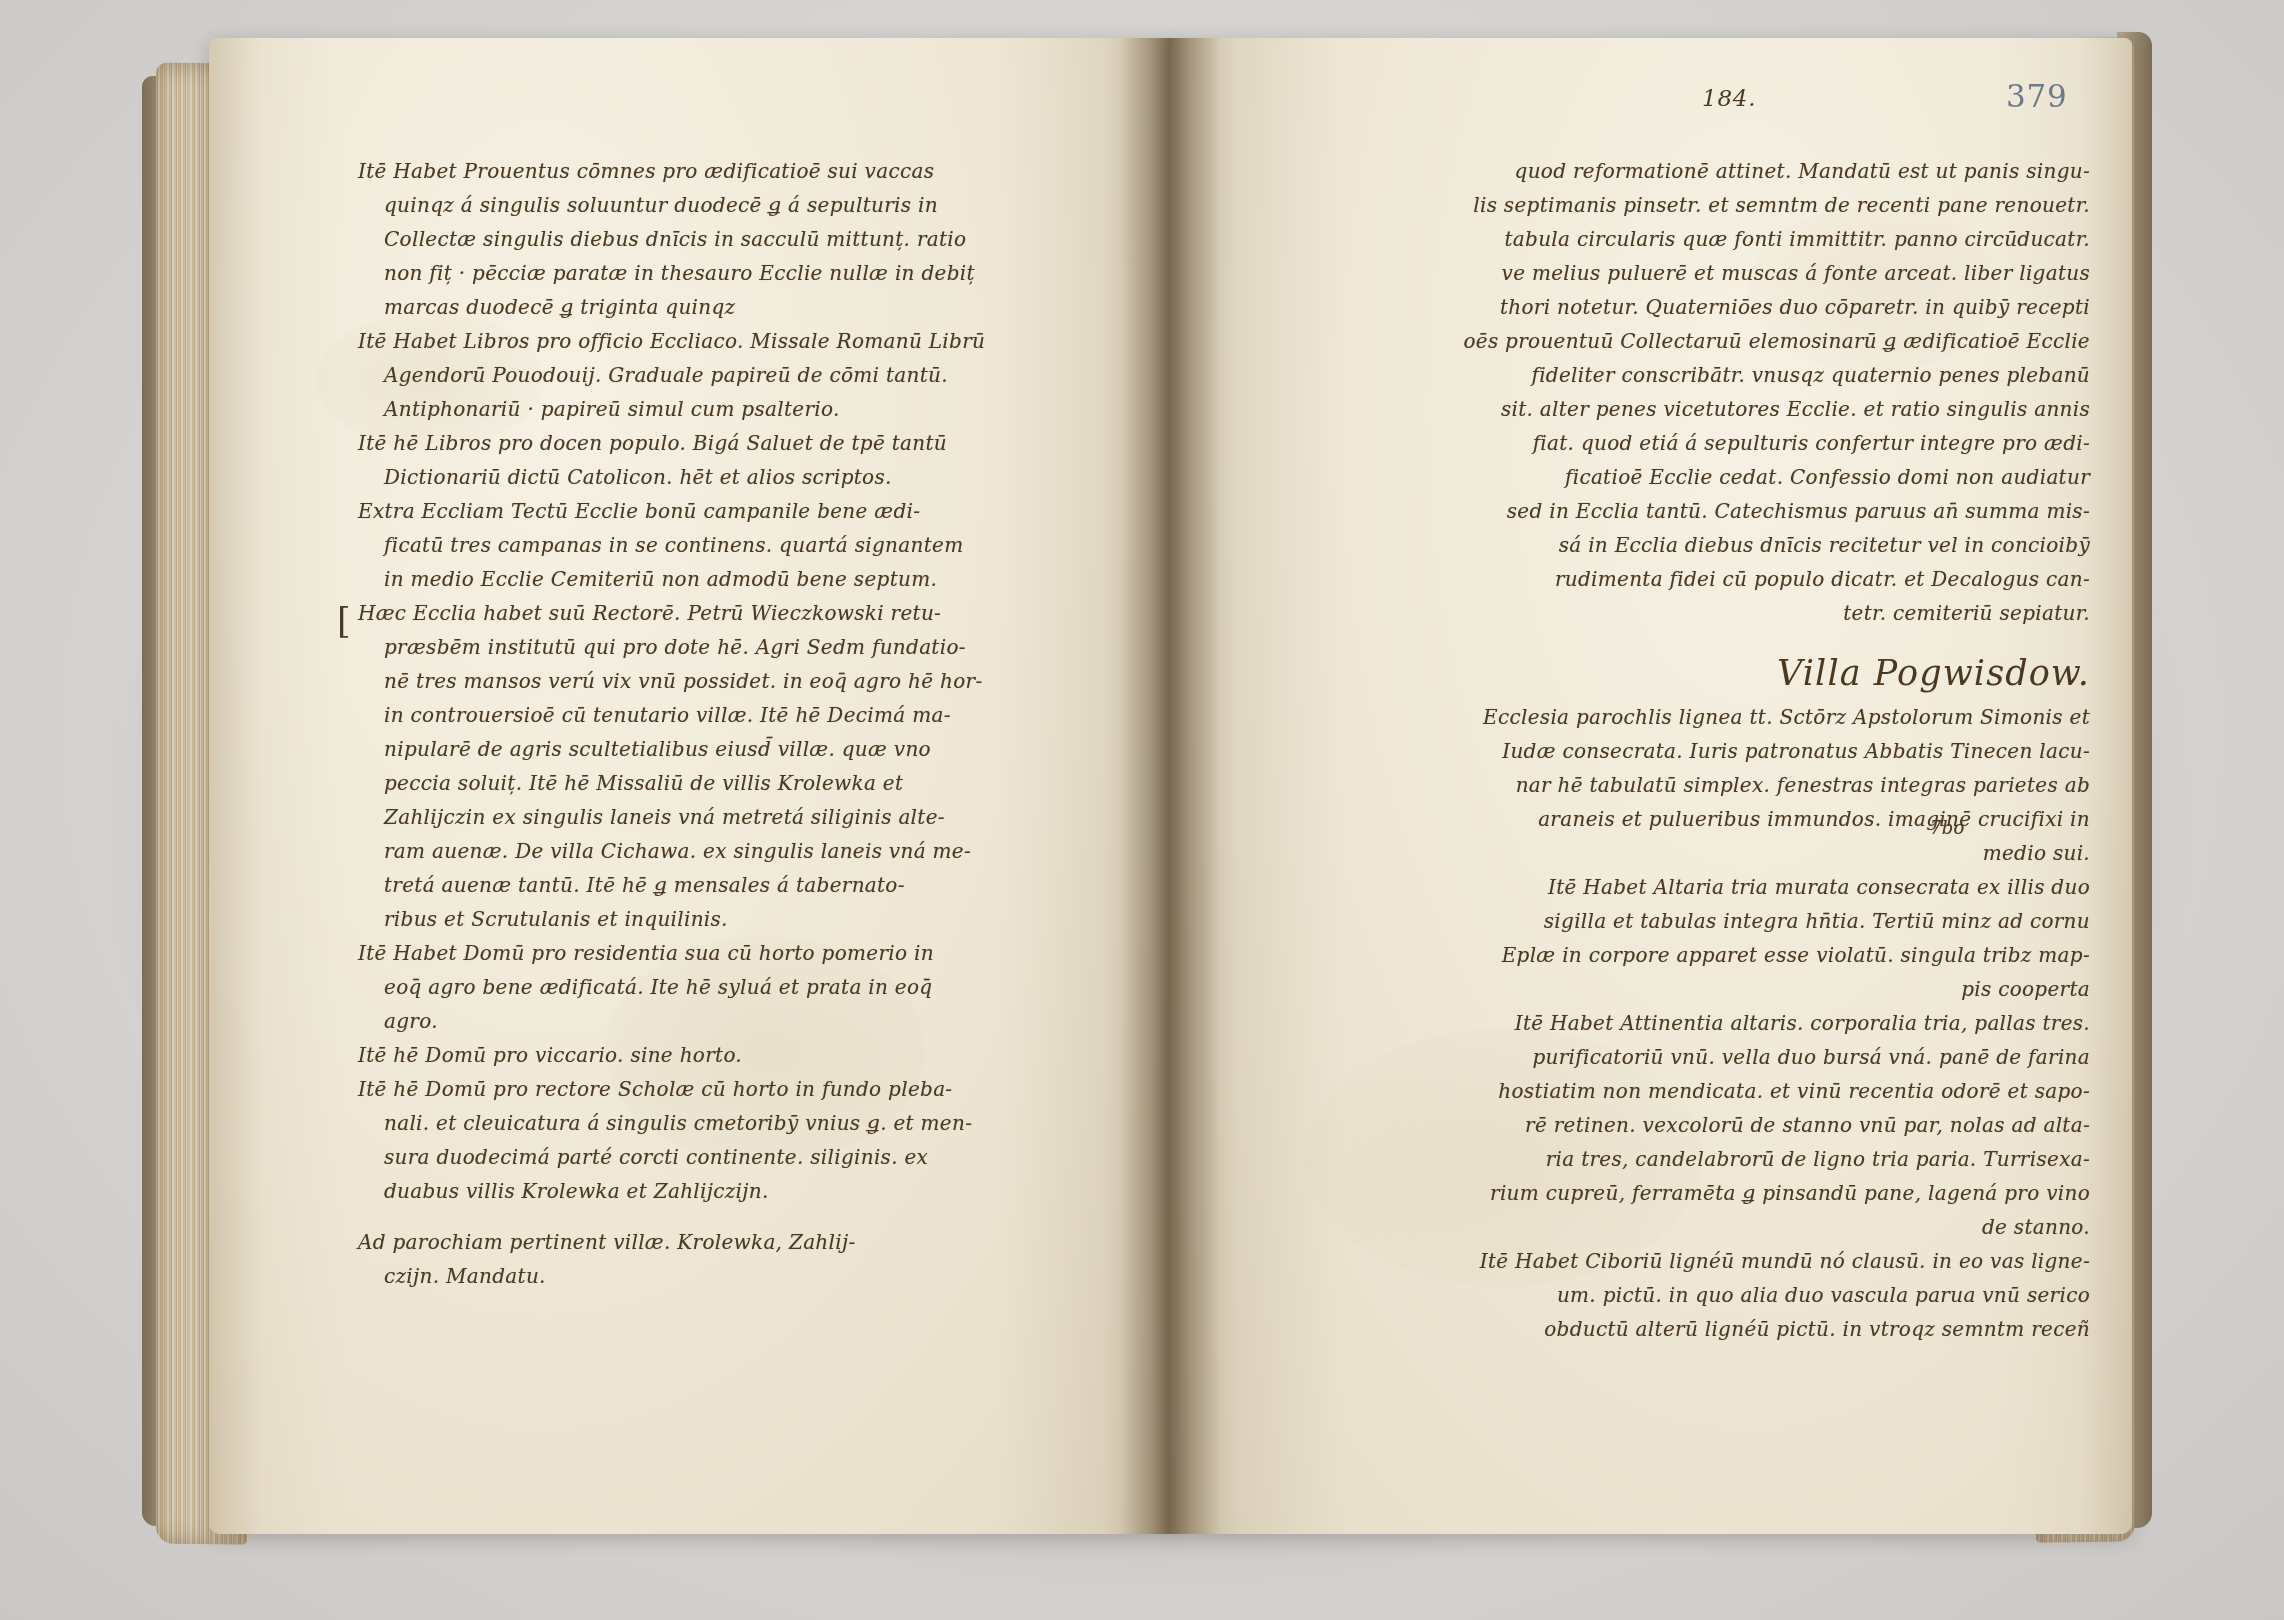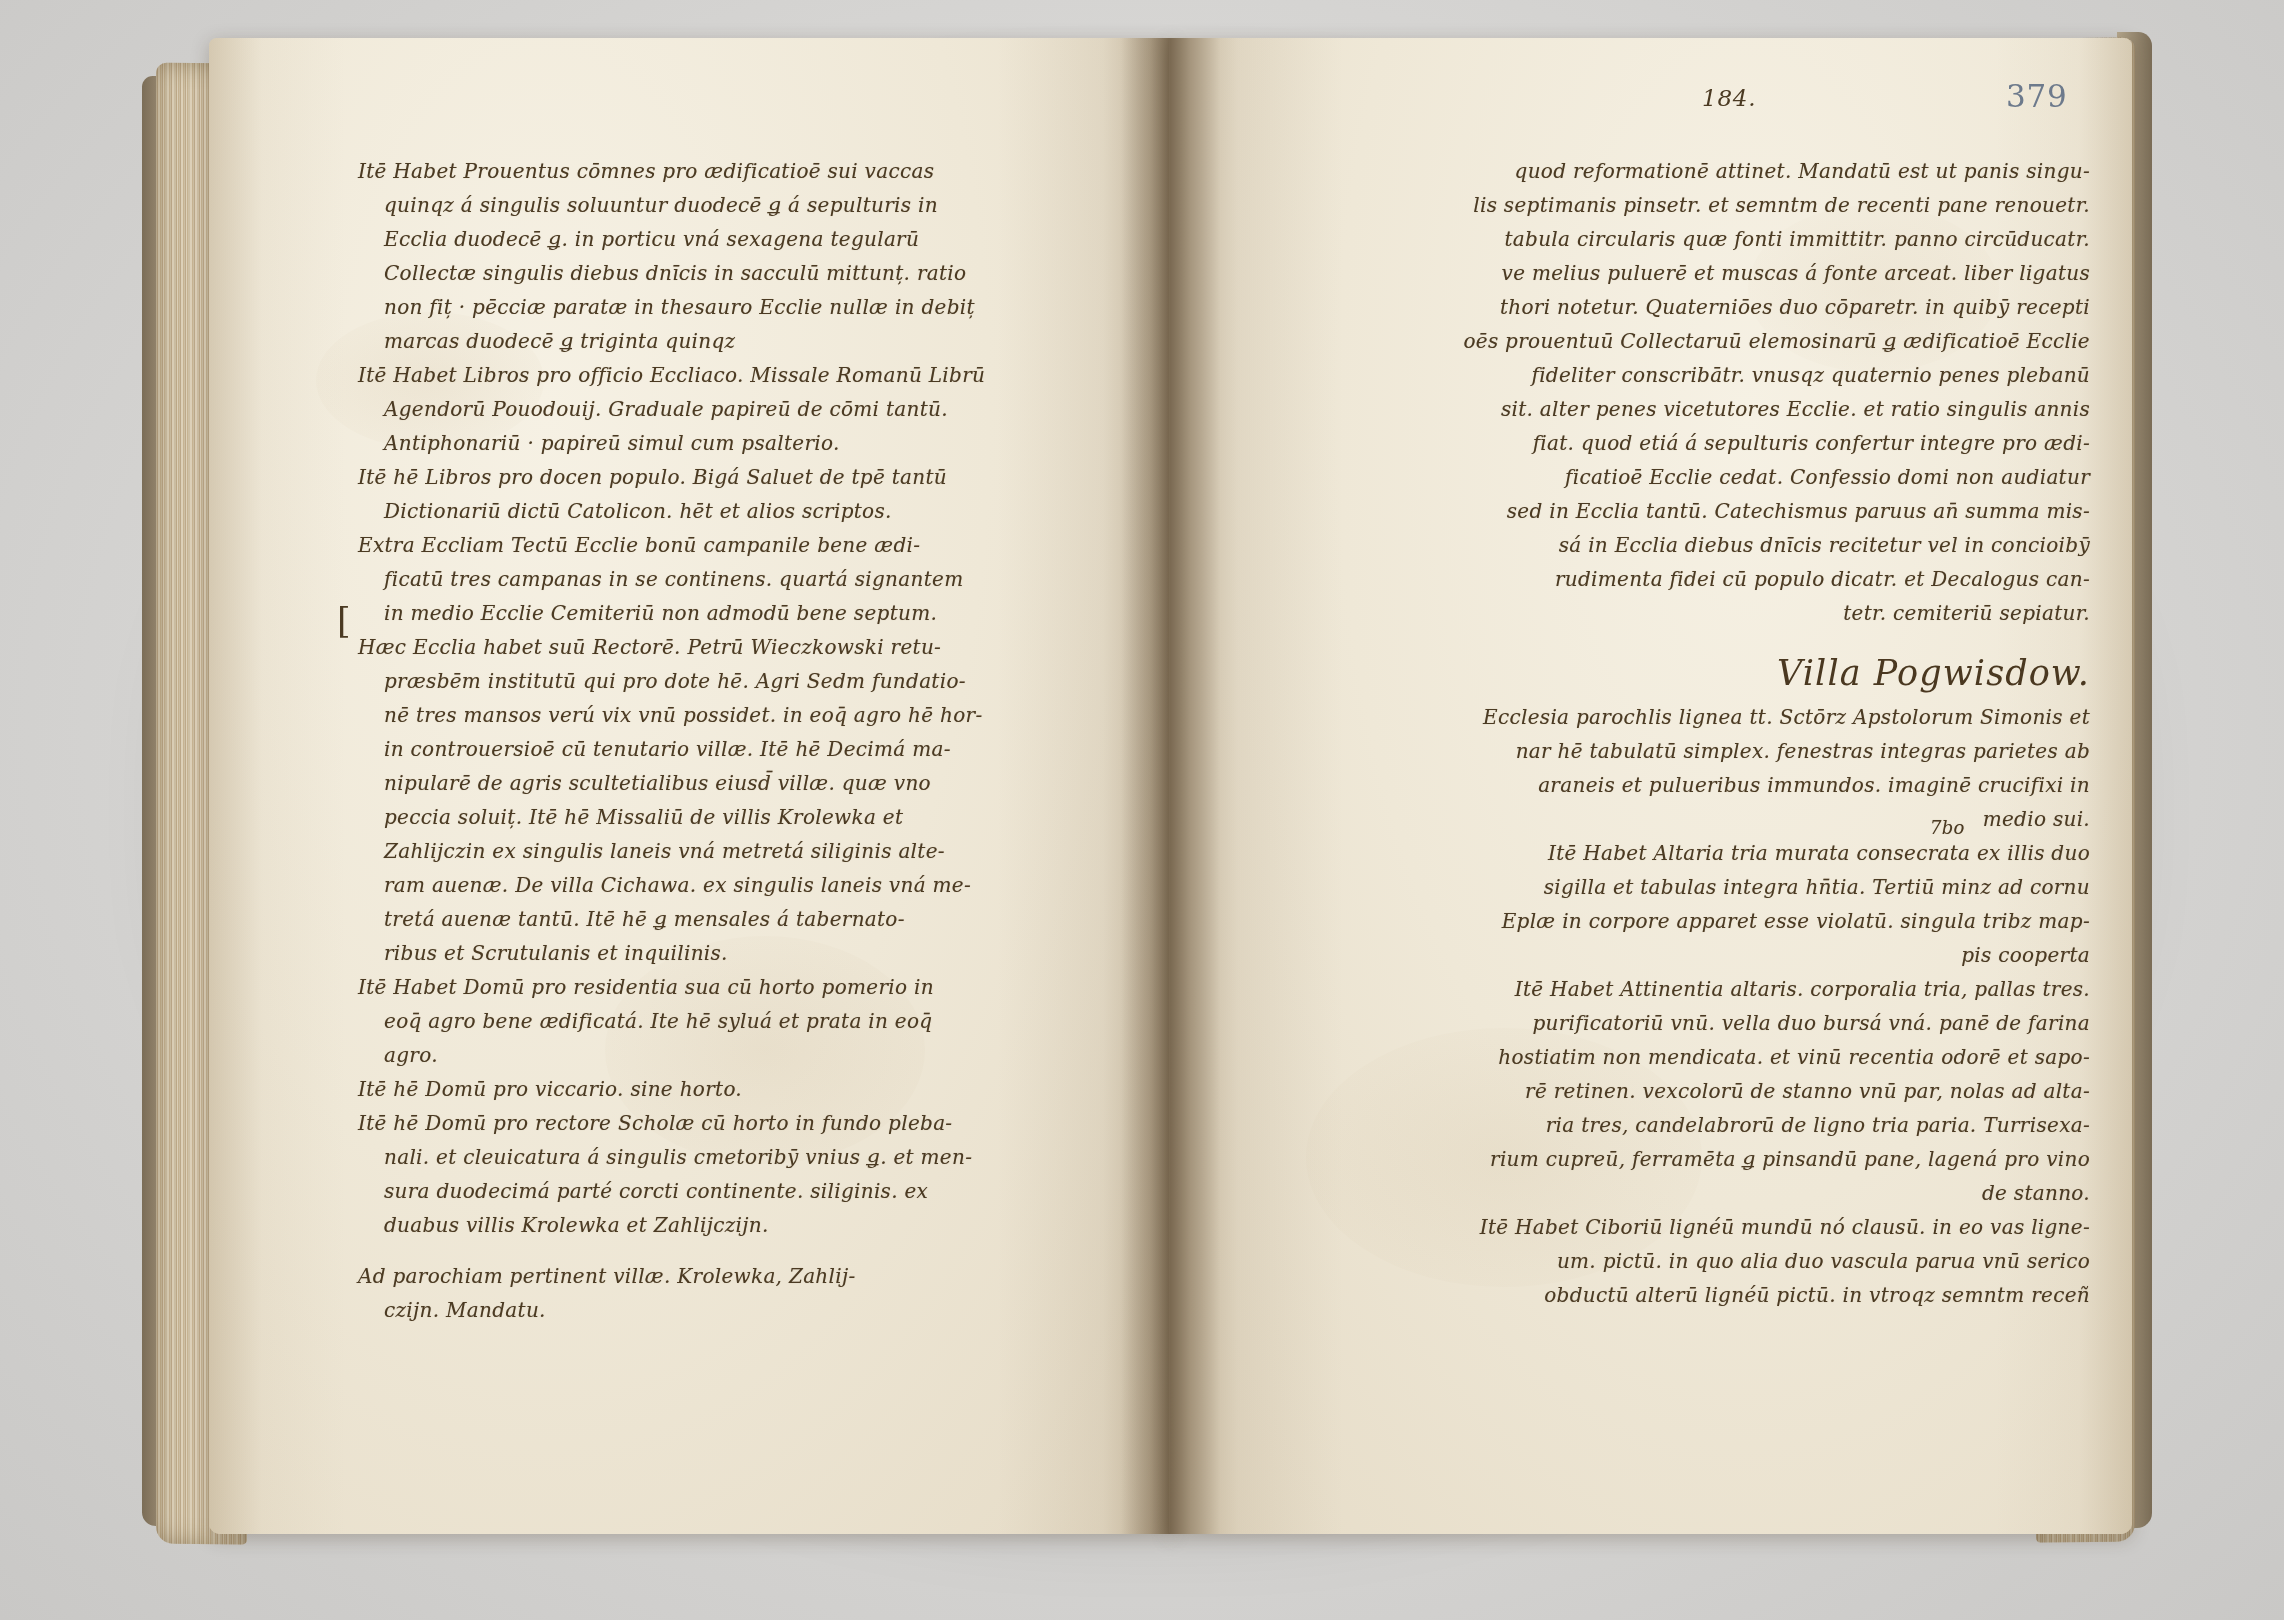--- a/index.html
+++ b/index.html
@@ -199,21 +199,20 @@
     <div class="page page-left">
 
       <div class="stain" style="left:107px;top:274px;width:228px;height:137px;background:radial-gradient(ellipse,rgba(176,146,96,0.10),rgba(176,146,96,0));"></div>
       <div class="stain" style="left:396px;top:898px;width:320px;height:228px;background:radial-gradient(ellipse,rgba(168,138,92,0.10),rgba(168,138,92,0));"></div>
 
       <div class="bracket" style="left:128px;top:563px;">[</div>
 
       <div class="textblock" style="left:149px;top:116px;width:784px;">
         <div class="ln">Itē Habet Prouentus cōmnes pro ædificatioē sui vaccas</div>
         <div class="ln ind">quinqz  á singulis soluuntur duodecē ǥ á sepulturis in</div>
-        <div class="ln ind">Ecclia duodecē ǥ. in porticu vná sexagena tegularū</div>
         <div class="ln ind">Collectæ singulis diebus dnīcis in sacculū mittunț. ratio</div>
         <div class="ln ind">non fiț · pēcciæ paratæ in thesauro Ecclie nullæ in debiț</div>
         <div class="ln ind">marcas duodecē ǥ triginta quinqz</div>
         <div class="ln">Itē Habet Libros pro officio Eccliaco. Missale Romanū Librū</div>
         <div class="ln ind">Agendorū Pouodouij. Graduale papireū de cōmi tantū.</div>
         <div class="ln ind">Antiphonariū · papireū simul cum psalterio.</div>
         <div class="ln">Itē hē Libros pro docen populo. Bigá Saluet de tpē tantū</div>
         <div class="ln ind">Dictionariū dictū Catolicon. hēt et alios scriptos.</div>
         <div class="ln">Extra Eccliam Tectū Ecclie bonū campanile bene ædi-</div>
         <div class="ln ind">ficatū tres campanas in se continens. quartá signantem</div>
@@ -263,20 +262,21 @@
         <div class="ln">ficatioē Ecclie cedat. Confessio domi non audiatur</div>
         <div class="ln">sed in Ecclia tantū. Catechismus paruus an̄ summa mis-</div>
         <div class="ln">sá in Ecclia diebus dnīcis recitetur vel in concioibȳ</div>
         <div class="ln">rudimenta fidei cū populo dicatr. et Decalogus can-</div>
         <div class="ln">tetr. cemiteriū sepiatur.</div>
 
         <div class="gap"></div>
         <div class="heading" style="padding-left:99px;">Villa Pogwisdow.</div>
 
         <div class="ln">Ecclesia parochlis lignea tt. Sctōrz Apstolorum Simonis et</div>
+        <div class="ln ind">Iudæ consecrata. Iuris patronatus Abbatis Tinecen lacu-</div>
         <div class="ln ind">nar hē tabulatū simplex. fenestras integras parietes ab</div>
         <div class="ln ind">araneis et pulueribus immundos. imaginē crucifixi in</div>
         <div class="ln ind">medio sui.</div>
         <div class="ln">Itē Habet Altaria tria murata consecrata ex illis duo</div>
         <div class="ln ind">sigilla et tabulas integra hn̄tia. Tertiū minz ad cornu</div>
         <div class="ln ind">Eplæ in corpore apparet esse violatū. singula tribz map-</div>
         <div class="ln ind">pis cooperta</div>
         <div class="ln">Itē Habet Attinentia altaris. corporalia tria, pallas tres.</div>
         <div class="ln ind">purificatoriū vnū. vella duo bursá vná. panē de farina</div>
         <div class="ln ind">hostiatim non mendicata. et vinū recentia odorē et sapo-</div>

